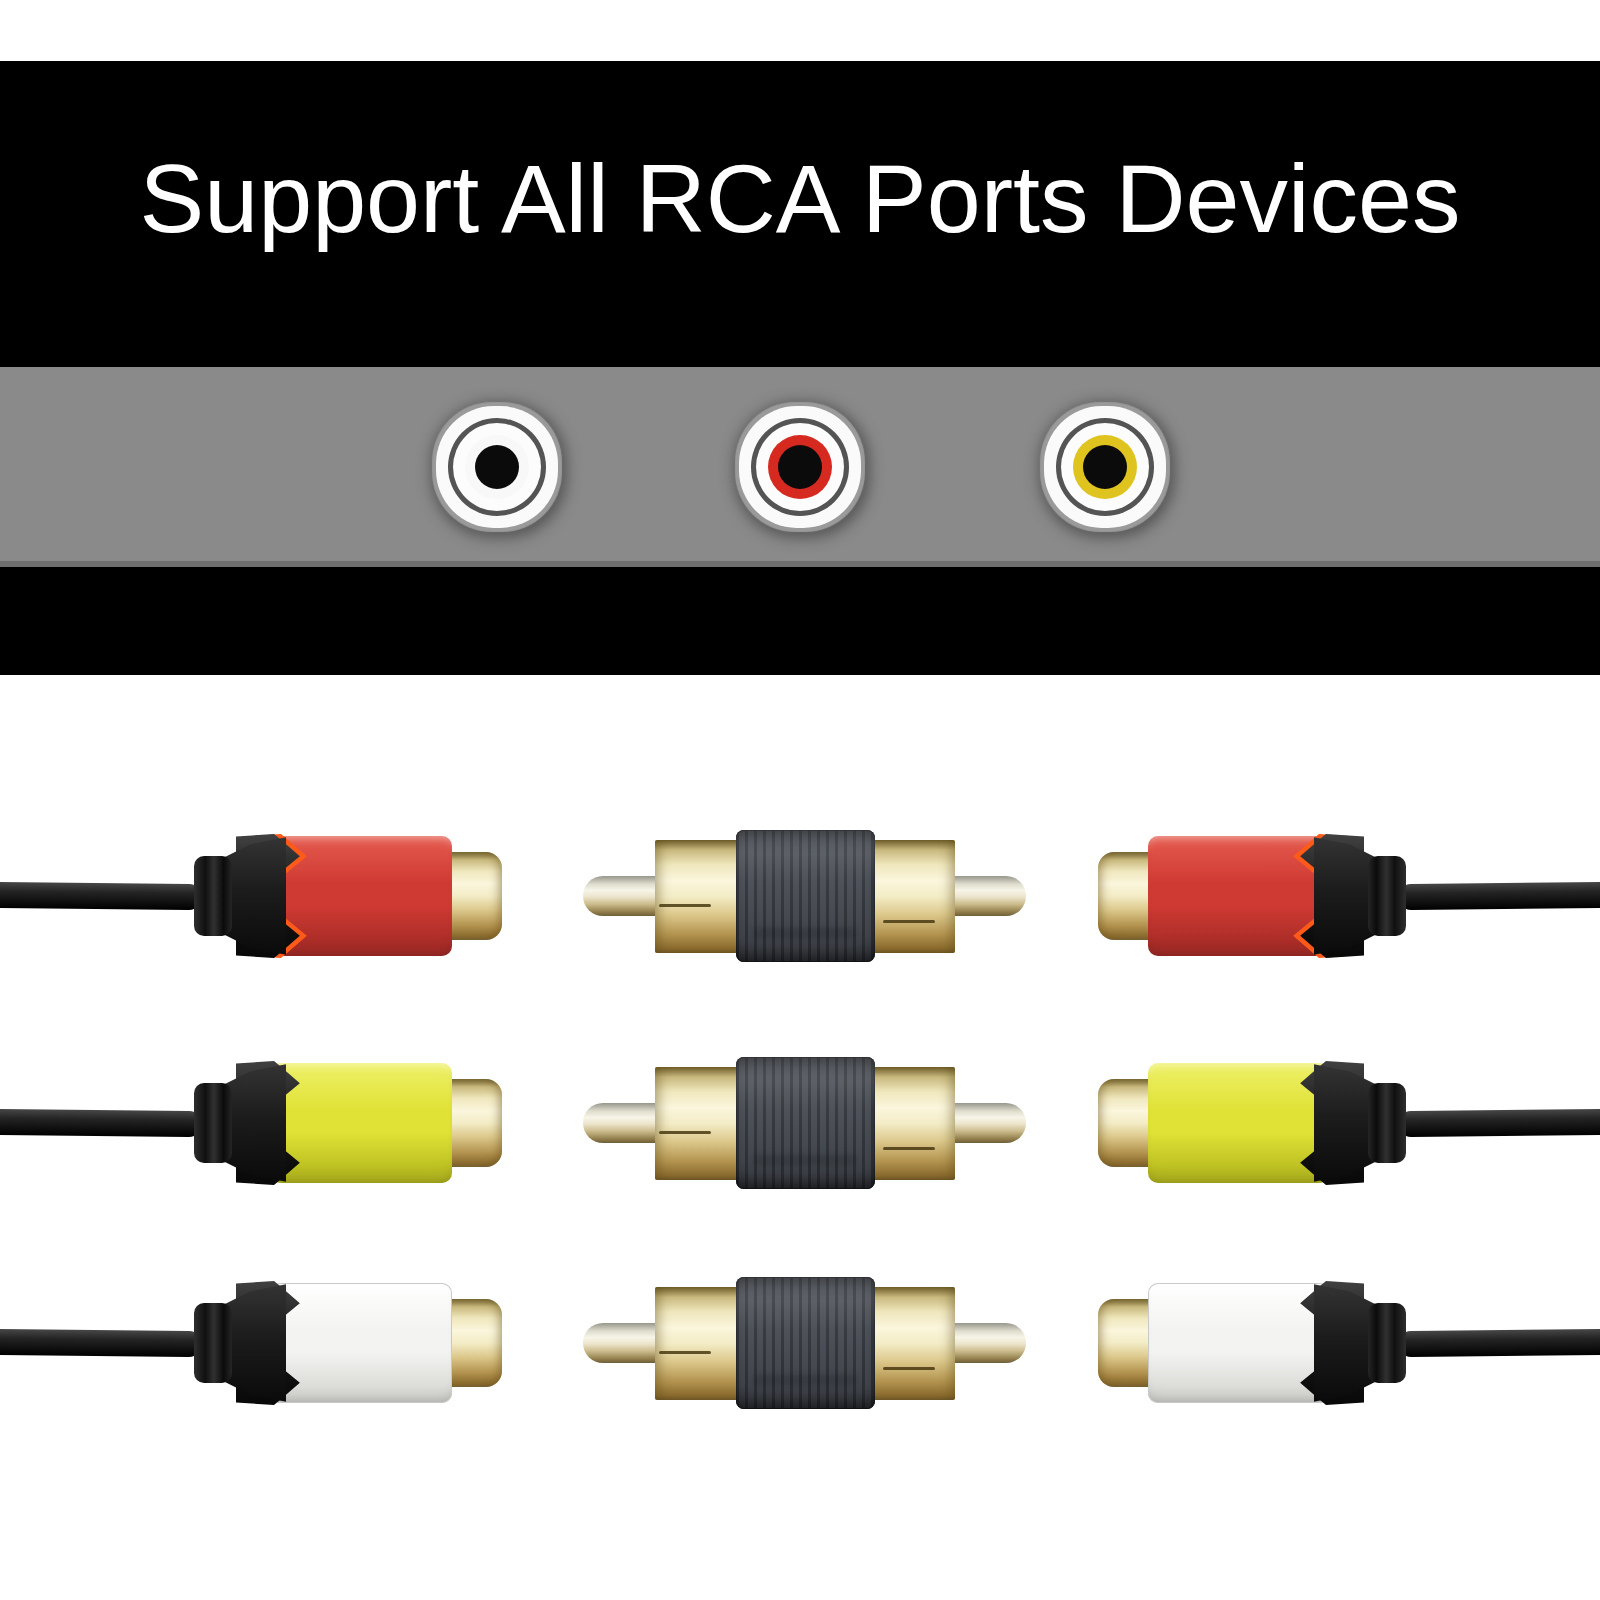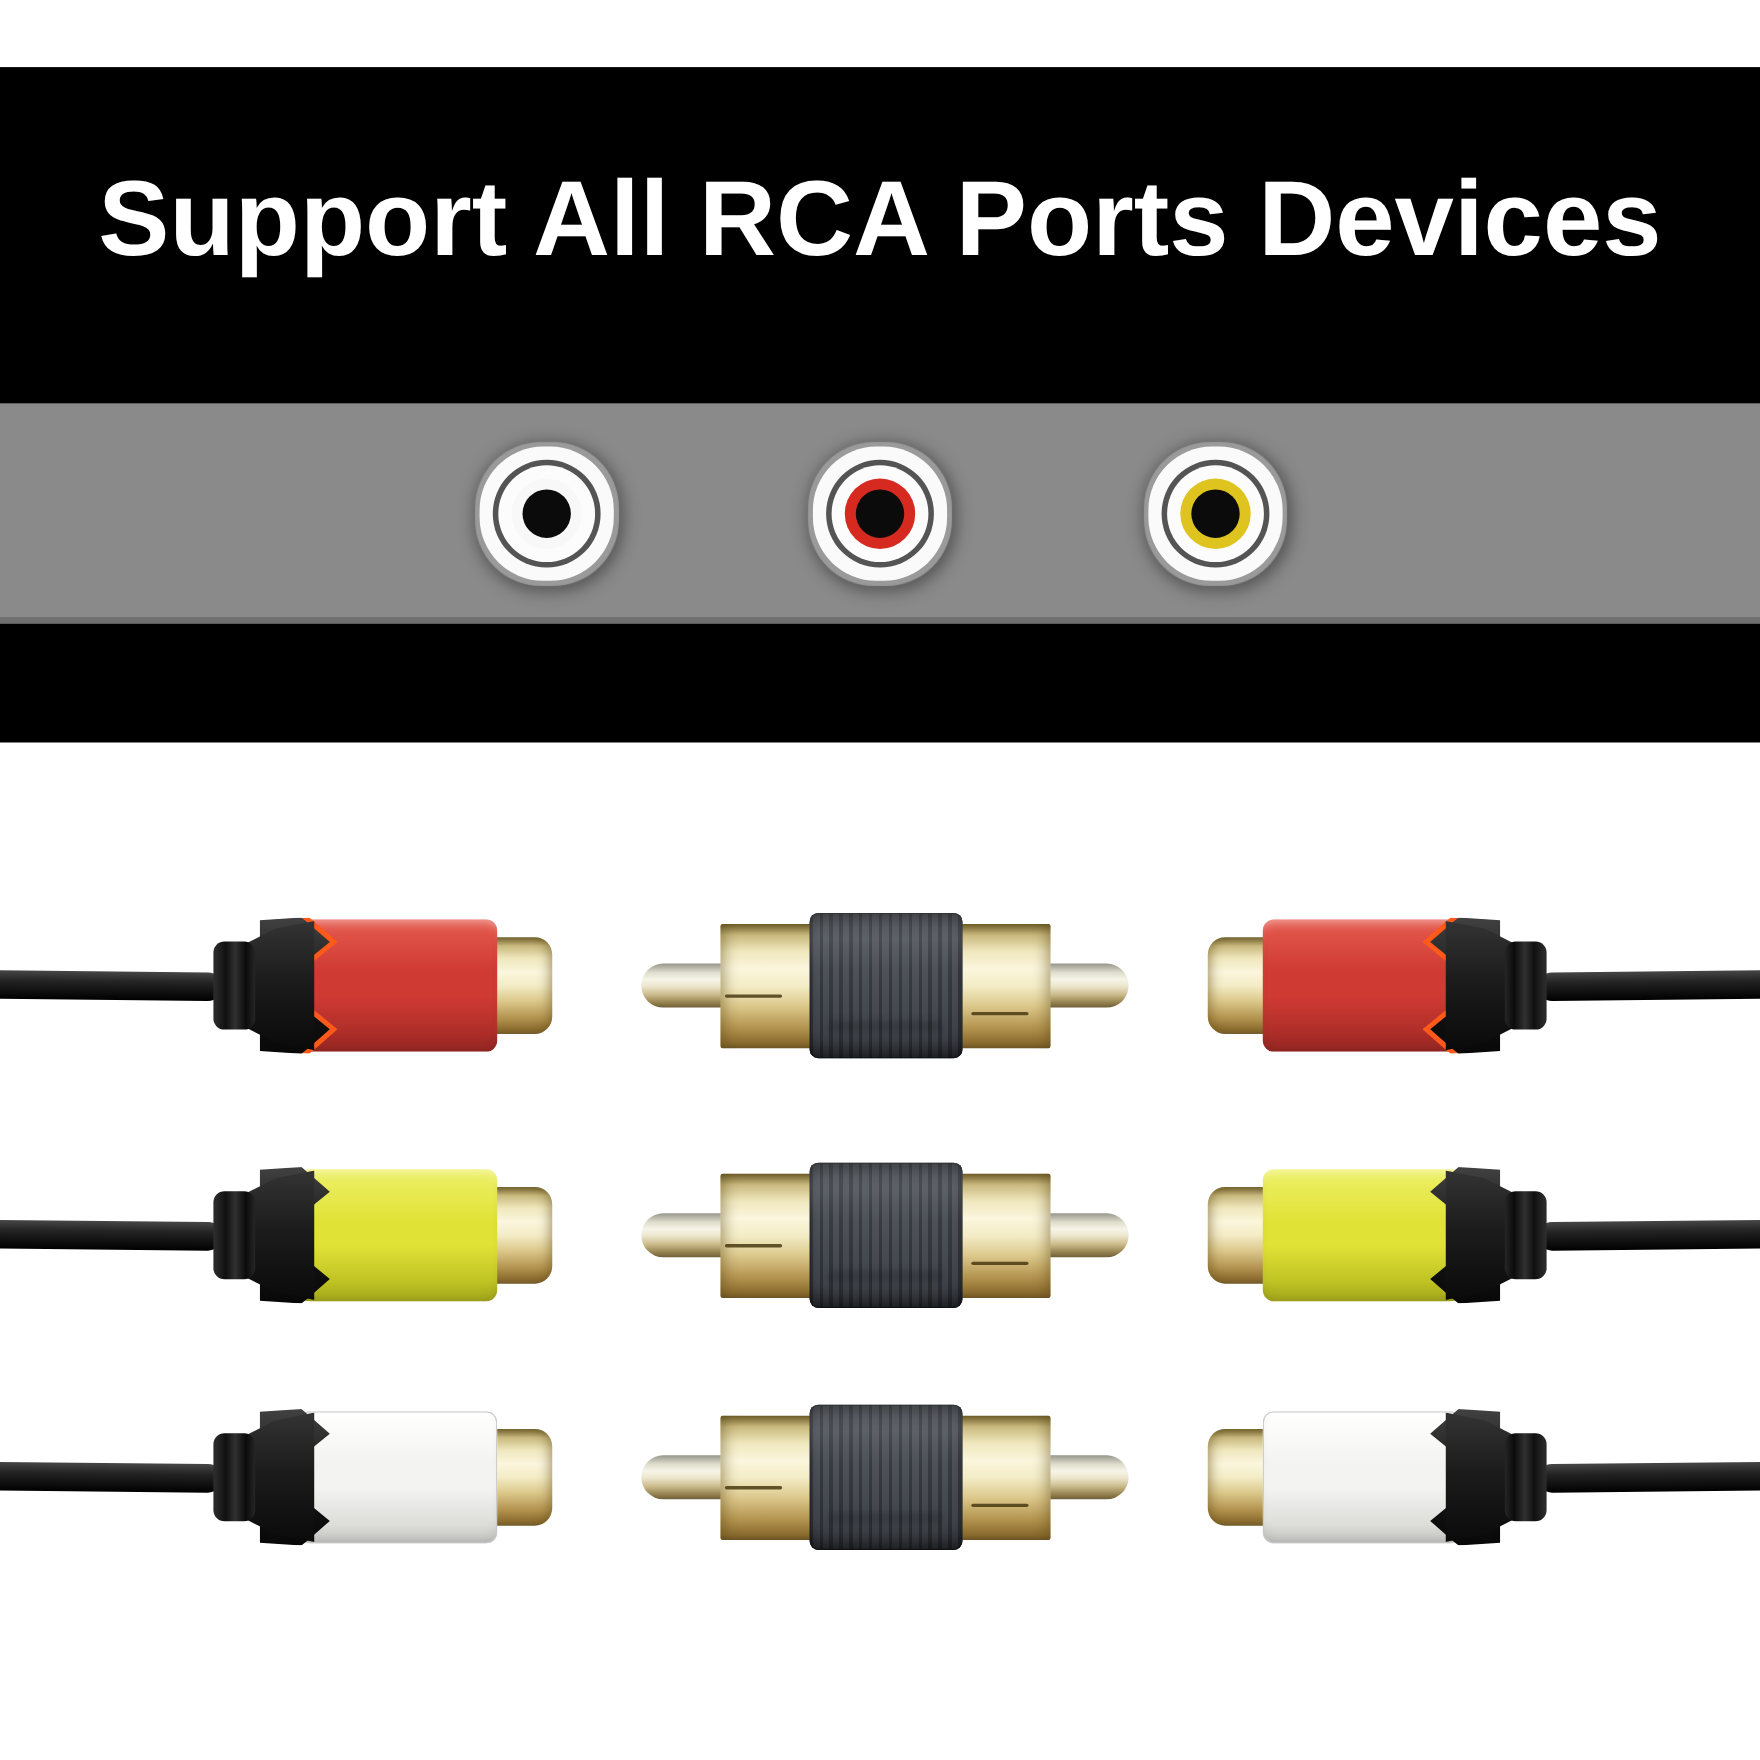--- a/index.html
+++ b/index.html
@@ -3,21 +3,21 @@
 <meta charset="utf-8">
 <style>
   html,body{margin:0;padding:0;background:#ffffff;}
   .canvas{position:relative;width:1600px;height:1600px;background:#ffffff;overflow:hidden;
           font-family:"Liberation Sans",sans-serif;}
 
   
   .banner{position:absolute;left:0;top:61px;width:1600px;height:306px;background:#000;
           display:flex;align-items:center;justify-content:center;box-sizing:border-box;
           padding-bottom:30px;}
-  .banner-title{margin:0;color:#fff;font-weight:bold;font-size:97px;letter-spacing:0px;
+  .banner-title{margin:0;color:#fff;font-weight:normal;font-size:97px;letter-spacing:0px;
                 white-space:nowrap;text-align:right;}
 
   
   .ports-band{position:absolute;left:0;top:367px;width:1600px;height:194px;background:#8a8a8a;
               border-bottom:6px solid #6f6f6f;}
   .port{position:absolute;top:445px;left:var(--px);width:44px;height:44px;margin-left:-22px;
         border-radius:50%;background:#0b0b0b;filter:blur(.7px);
         box-shadow:
           0 0 0 10px var(--ring),
           0 0 0 22px #fcfcfc,

